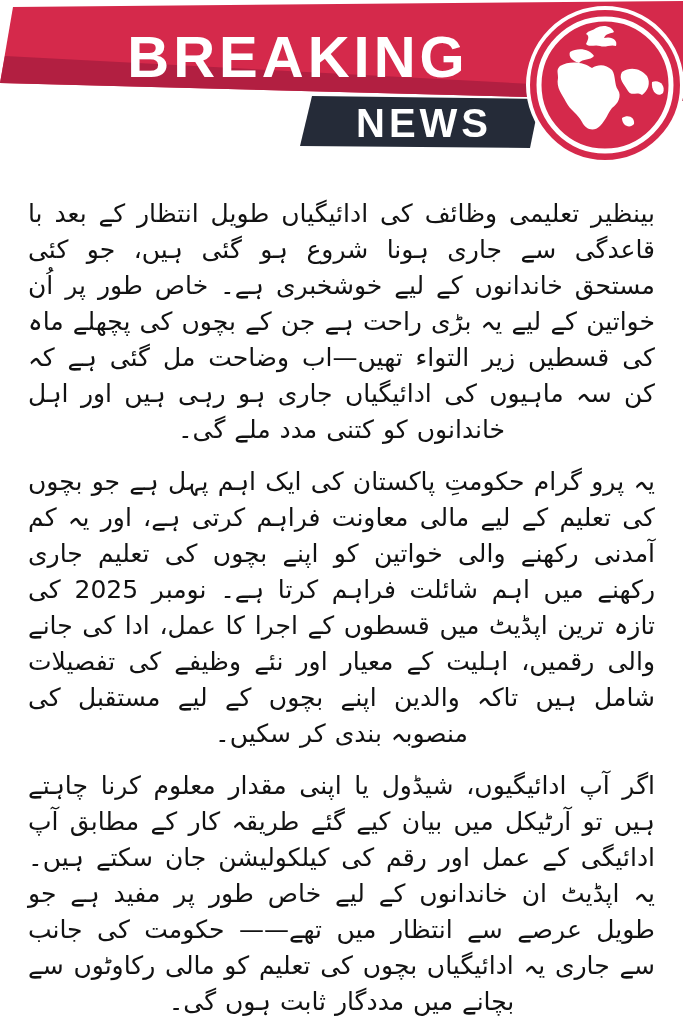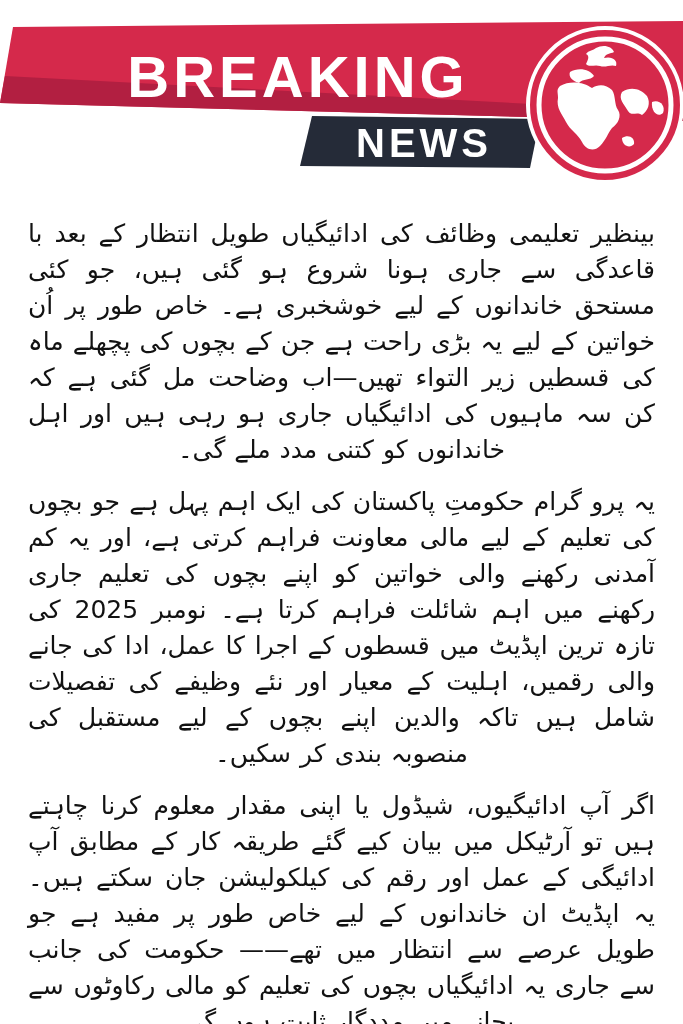--- a/index.html
+++ b/index.html
@@ -4,21 +4,21 @@
 <style>
   :root{
     --red:#d5294b; --red-dark:#b21f41; --navy:#252b38; --text:#121212; --bg:#ffffff;
   }
   html,body{margin:0;padding:0;}
   body{
     width:683px;height:1024px;overflow:hidden;background:var(--bg);
     font-family:"DejaVu Sans",sans-serif;
   }
   .page{width:683px;height:1024px;position:relative;background:var(--bg);}
-  header{display:block;width:683px;height:170px;position:relative;margin-top:20px;}
+  header{display:block;width:683px;height:170px;position:relative;}
   header svg{display:block;}
   .ribbon-red{fill:var(--red);}
   .ribbon-red-dark{fill:var(--red-dark);}
   .ribbon-navy{fill:var(--navy);}
   .banner-word{
     font-family:"Liberation Sans","DejaVu Sans",sans-serif;
     font-weight:bold;fill:#ffffff;
   }
   .breaking-word{font-size:58px;letter-spacing:4px;}
   .news-word{font-size:40px;letter-spacing:4px;}

